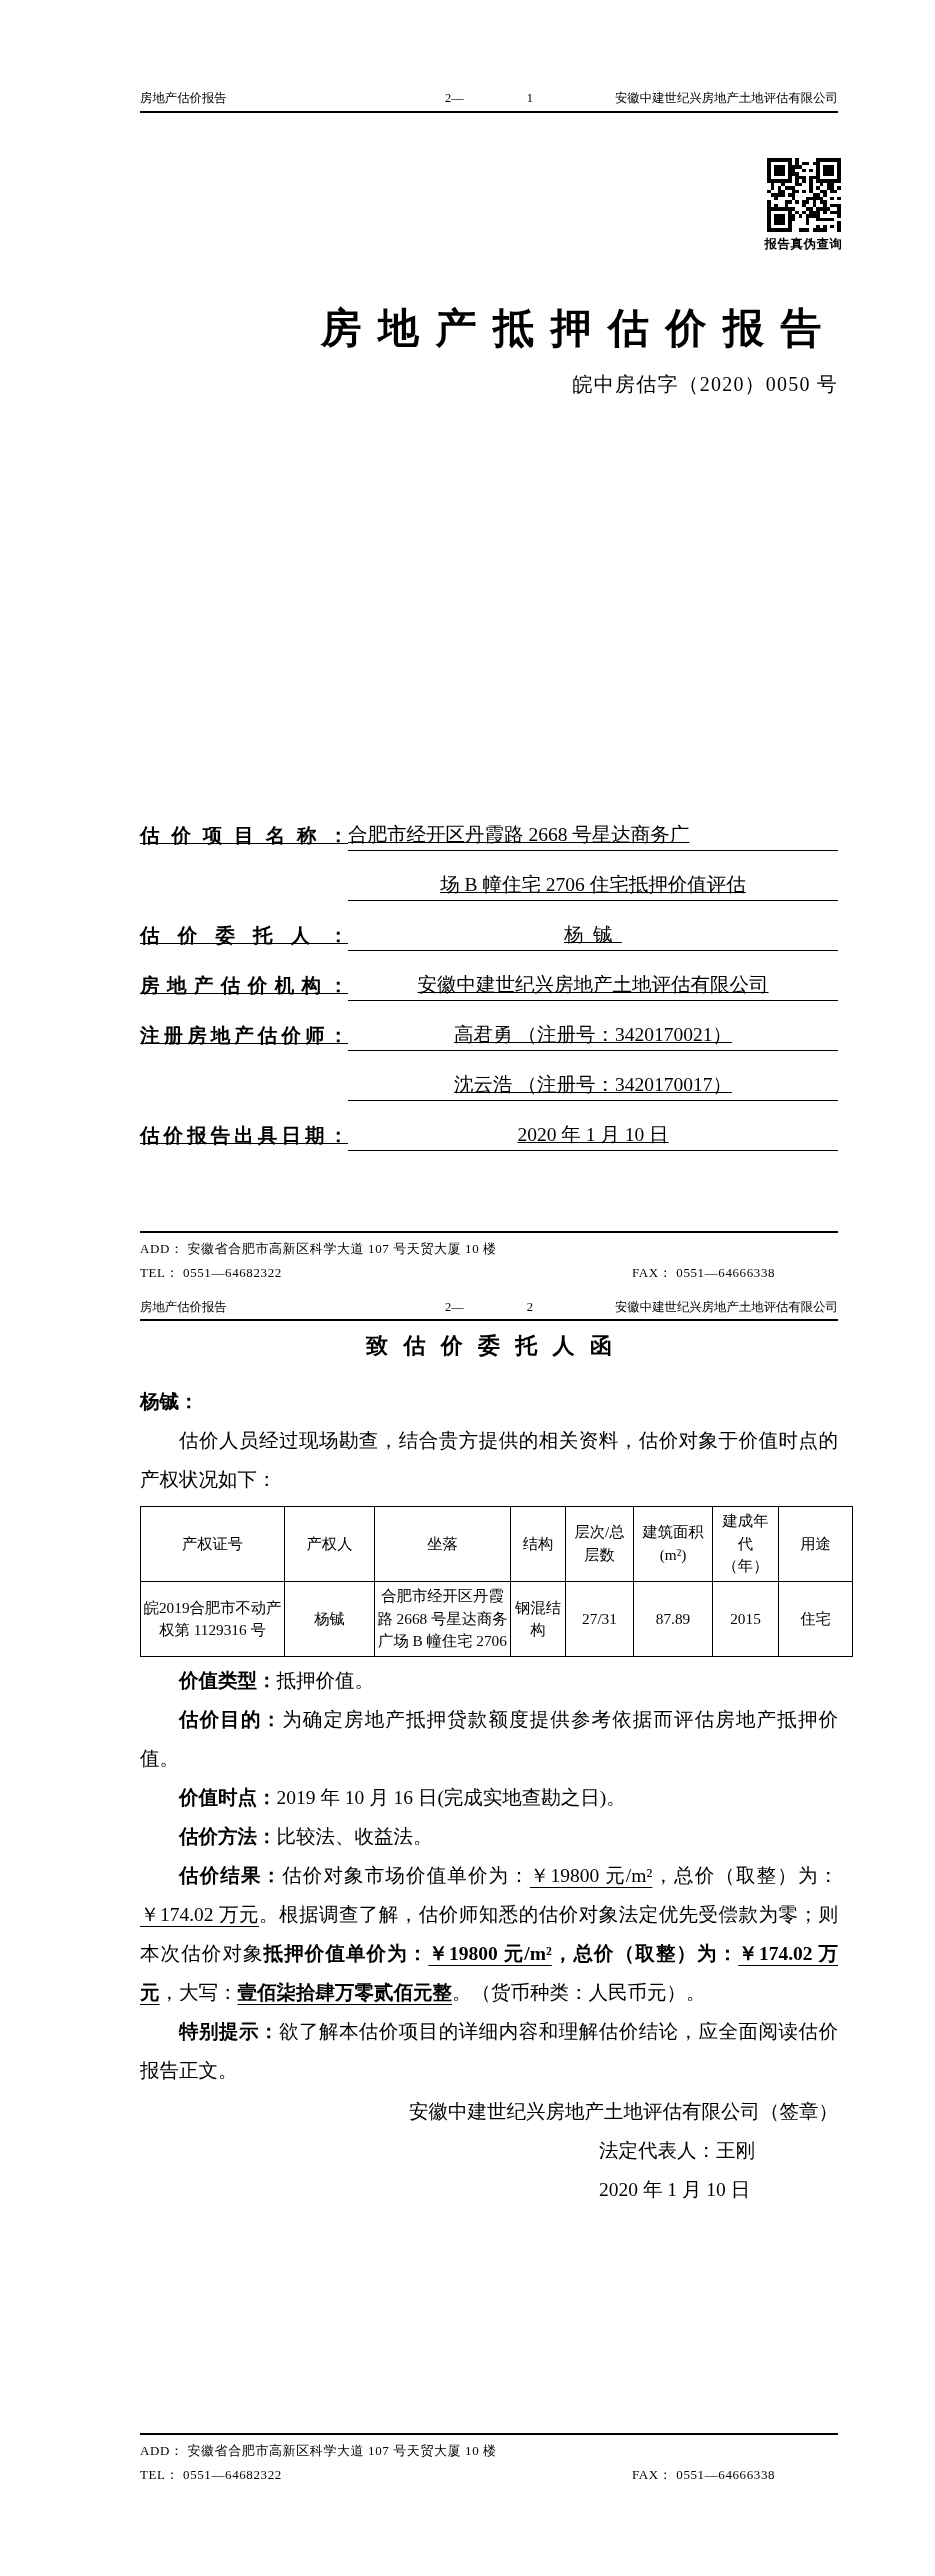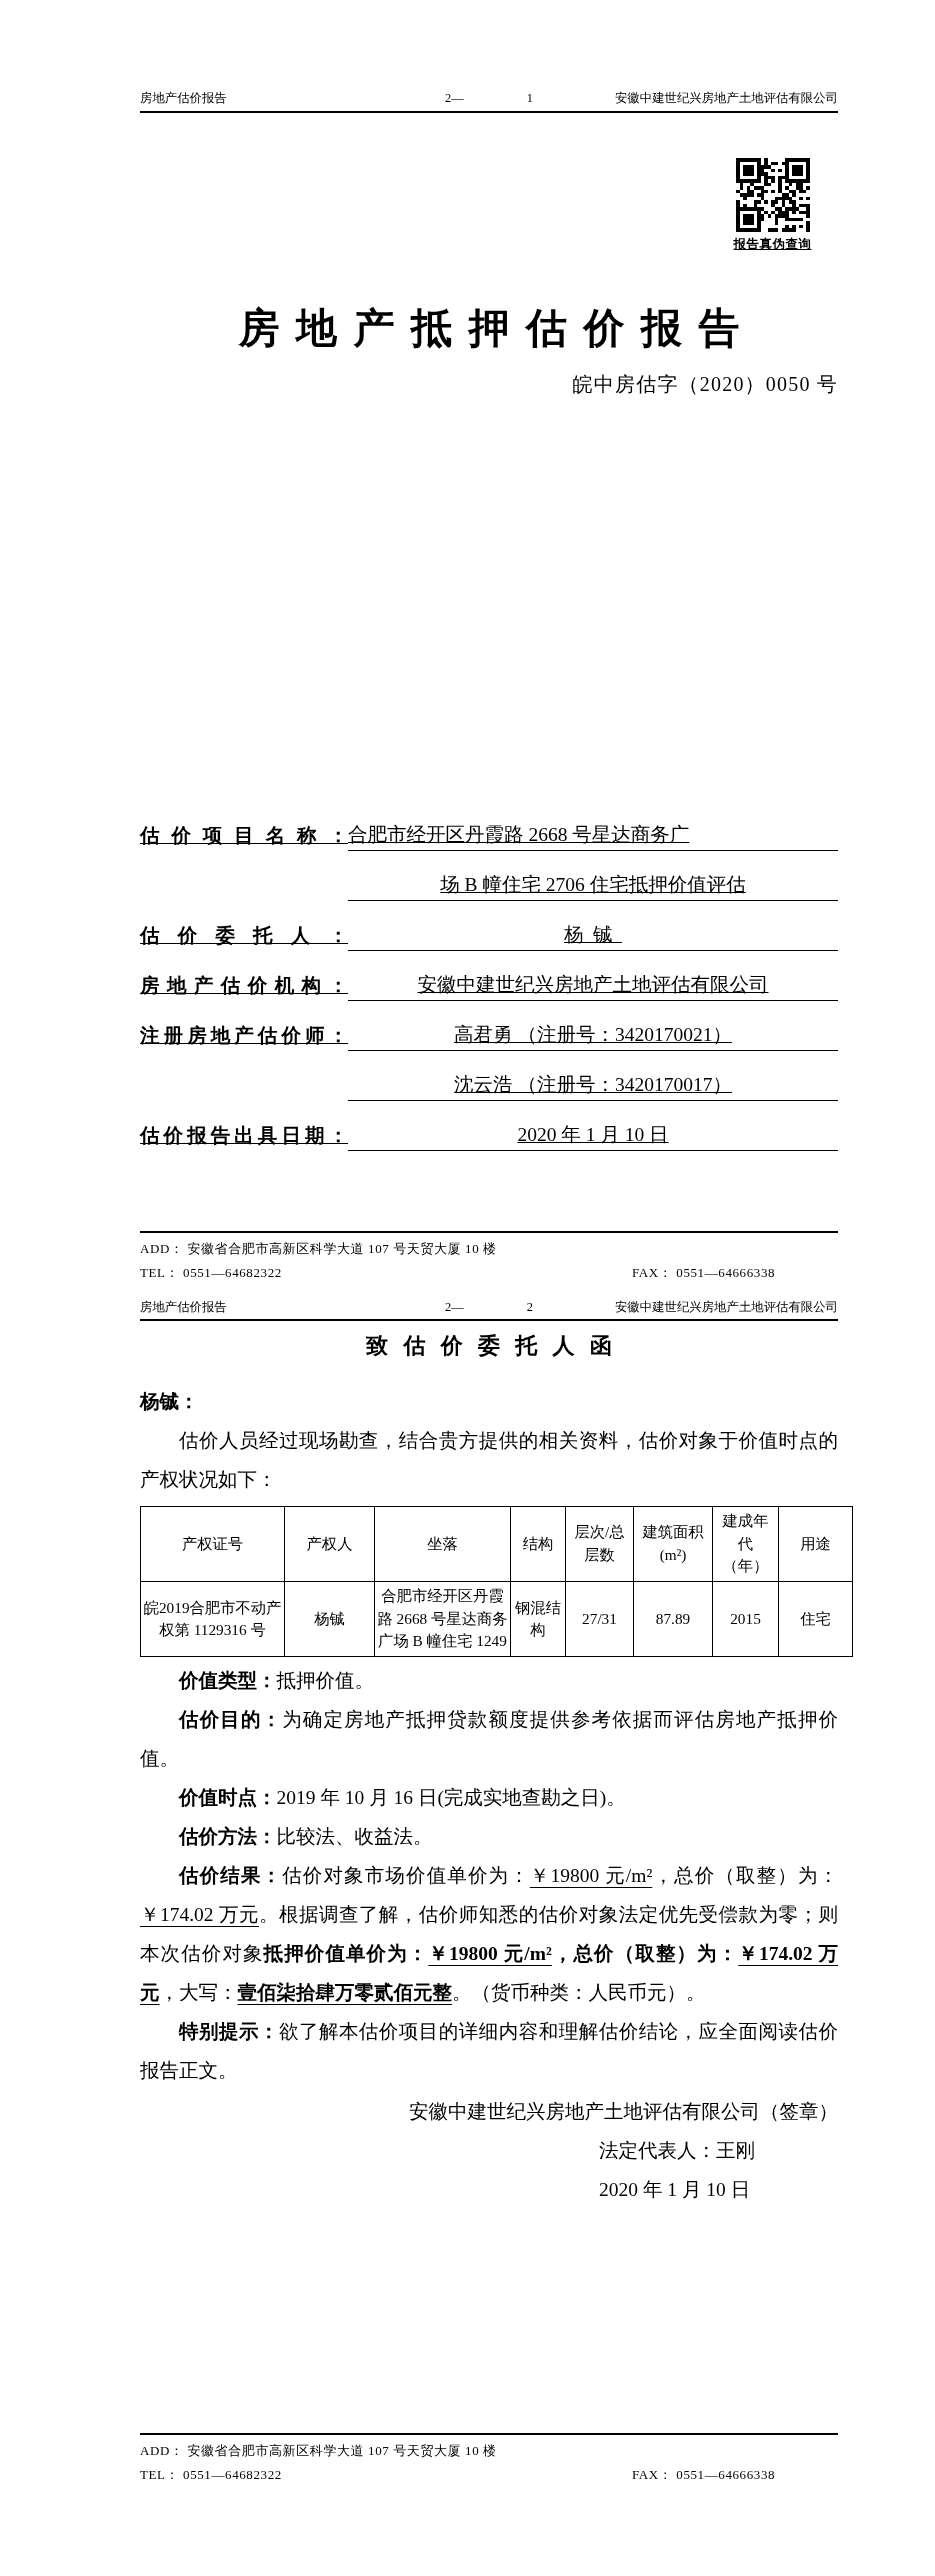--- a/index.html
+++ b/index.html
@@ -23,35 +23,34 @@
     justify-content:center;
   }
   .hdr-left{flex:1;text-align:left;}
   .hdr-center{width:88px;display:flex;justify-content:space-between;}
   .hdr-right{flex:1;text-align:right;}
   #p1-header{padding-top:90px;}
   #p2-header{margin-top:16.5px;}
 
   
   .qr-block{
-    position:absolute;top:158px;right:122px;width:83px;
+    position:absolute;top:158px;right:91px;width:83px;
     text-align:center;
-    text-decoration:underline;
   }
   .qr-block svg{display:block;margin:0 auto;}
   .qr-caption{
     margin-top:3.5px;font-size:12.4px;font-weight:bold;
     font-family:"Liberation Sans","DejaVu Sans",sans-serif;
     letter-spacing:0.6px;white-space:nowrap;
   }
 
   
   .cover-title{
     margin-top:188px;
-    text-align:center;
+    text-align:right;
     font-size:41px;font-weight:bold;
     letter-spacing:16.5px;padding-left:16.5px;
     white-space:nowrap;
   }
   .cover-docno{
     margin-top:15.3px;text-align:right;
     font-size:20px;letter-spacing:1.2px;
   }
   .fields{margin-top:403px;font-size:19.5px;}
   .frow{display:flex;height:50px;align-items:flex-end;text-decoration:underline;}
@@ -452,21 +451,21 @@
           <th>坐落</th>
           <th>结构</th>
           <th>层次/总层数</th>
           <th>建筑面积(m²)</th>
           <th>建成年代（年）</th>
           <th>用途</th>
         </tr>
         <tr class="dat">
           <td>皖2019合肥市不动产权第 1129316 号</td>
           <td>杨铖</td>
-          <td>合肥市经开区丹霞路 2668 号星达商务广场 B 幢住宅 1249</td>
+          <td>合肥市经开区丹霞路 2668 号星达商务广场 B 幢住宅 2706</td>
           <td>钢混结构</td>
           <td>27/31</td>
           <td>87.89</td>
           <td>2015</td>
           <td>住宅</td>
         </tr>
       </tbody>
         </table>
 
       <p class="para"><span class="b">价值类型：</span><span>抵押价值。</span></p>

